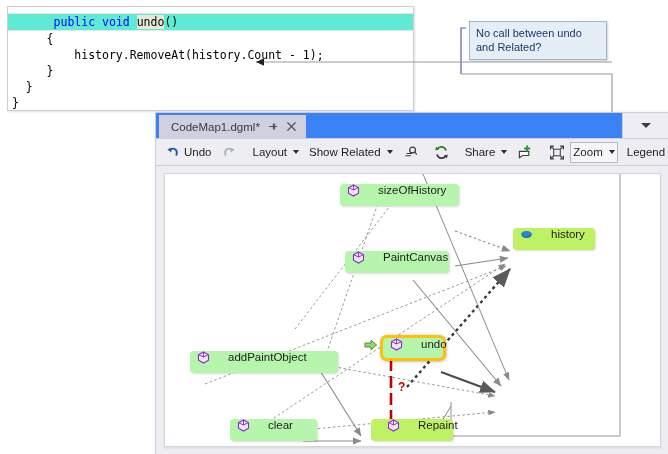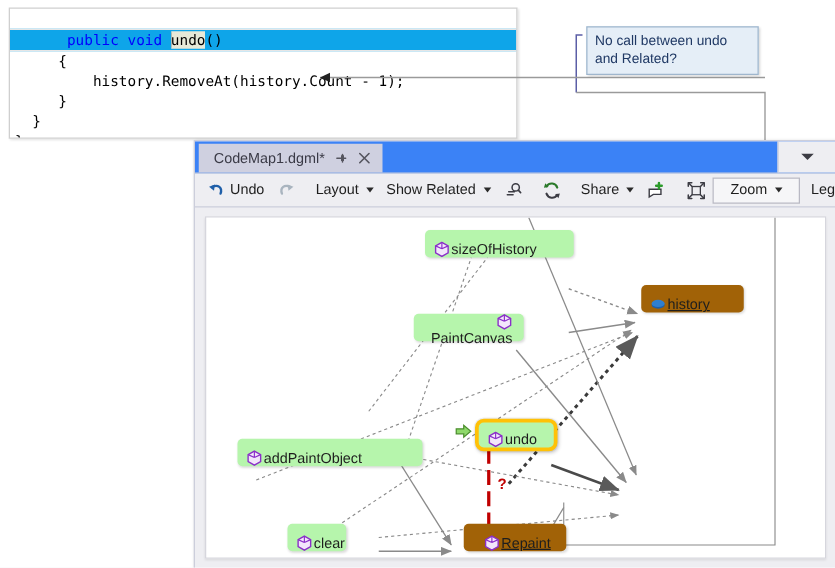--- a/index.html
+++ b/index.html
@@ -31,24 +31,24 @@
   }
   .code-line {
     font-family: "DejaVu Sans Mono", monospace;
     font-size: 11.5px;
     line-height: 16px;
     white-space: pre;
     color: #000000;
     padding-left: 4px;
   }
   .code-line.current {
-    background: #0ea5e9;
+    background: #5eead4;
     border-top: 1px solid #e6e6e6;
     border-bottom: 1px solid #e6e6e6;
-    margin-top: 16px;
+    margin-top: 6px;
   }
   .kw { color: #0000ff; }
   .sel {
     background: #e6e9d8;
   }
   .caret {
     display: inline-block;
     width: 0;
     border-left: 1px solid #000;
     height: 12px;
@@ -159,21 +159,21 @@
   .tb-caret {
     width: 0; height: 0;
     border-left: 3.5px solid transparent;
     border-right: 3.5px solid transparent;
     border-top: 4px solid #2a2a2a;
     margin-left: 2px;
   }
   .tb-zoom {
     border: 1px solid #b9b9c4;
     background: #f6f6f8;
-    padding: 0 13px;
+    padding: 0 2px;
     height: 19px;
   }
   .tb-vsep-thick {
     width: 1px; height: 26px;
     background: #cccedb;
     margin: 0 2px;
   }
 
   
   .canvas-wrap {
@@ -184,38 +184,37 @@
     border: 1px solid #d6d6dd;
     box-shadow: 0 1px 2px rgba(0,0,0,0.10);
     overflow: hidden;
   }
   .graph-svg { position: absolute; left: 0; top: 0; }
 
   
   .node {
     position: absolute;
     display: flex;
-    align-items: flex-end;
-    gap: 1px;
+    align-items: flex-start;
+    gap: 18px;
     height: 22px;
     padding: 0 9px 0 7px;
     border-radius: 4px;
     font-size: 11.5px;
     color: #1e1e1e;
     white-space: nowrap;
     box-sizing: border-box;
   }
   .node.method {
     background: #b6f5ac;
     box-shadow: 1px 1px 2px rgba(0,0,0,0.14);
   }
   .node.field {
-    background: #a16207;
+    background: #bef264;
     box-shadow: 1px 1px 2px rgba(0,0,0,0.14);
-    text-decoration: underline;
   }
   .node.selected {
     background: #b6f5ac;
     border: 3px solid #ffc107;
     border-radius: 7px;
     height: 26px;
     box-shadow: 0 0 0 1px rgba(0,0,0,0.05), 1px 1px 3px rgba(0,0,0,0.2);
   }
   .icon-method, .icon-field {
     width: 13px; height: 13px;
@@ -426,21 +425,21 @@
     </div>
 
     <div class="node field" style="left:348px; top:54px; width:82px;">
       <svg class="icon-field" viewBox="0 0 14 14">
         <ellipse cx="7" cy="7.6" rx="5.6" ry="3.1" fill="#1f5fa9"></ellipse>
         <ellipse cx="7" cy="6.2" rx="5.6" ry="3.1" fill="#2f7fd0"></ellipse>
       </svg>
       <span>history</span>
     </div>
 
-    <div class="node method" style="left:166px; top:77px; width:88px;flex-direction:column;">
+    <div class="node method" style="left:180px; top:77px; width:104px;">
       <svg class="icon-method" viewBox="0 0 14 14">
         <path d="M7 1 L12.4 4 L12.4 10 L7 13 L1.6 10 L1.6 4 Z" stroke="#8b2fc9" stroke-width="1.2" fill="#f3e6fb"></path>
         <path d="M7 1 L7 6.4 M7 6.4 L1.6 4 M7 6.4 L12.4 4" stroke="#8b2fc9" stroke-width="1"></path>
       </svg>
       <span>PaintCanvas</span>
     </div>
 
     <div class="node method" style="left:25px; top:177px; width:148px;">
       <svg class="icon-method" viewBox="0 0 14 14">
         <path d="M7 1 L12.4 4 L12.4 10 L7 13 L1.6 10 L1.6 4 Z" stroke="#8b2fc9" stroke-width="1.2" fill="#f3e6fb"></path>
@@ -455,21 +454,21 @@
 
     <div class="node selected" style="left:215px; top:161px; width:66px;">
       <svg class="icon-method" viewBox="0 0 14 14">
         <path d="M7 1 L12.4 4 L12.4 10 L7 13 L1.6 10 L1.6 4 Z" stroke="#8b2fc9" stroke-width="1.2" fill="#f3e6fb"></path>
         <path d="M7 1 L7 6.4 M7 6.4 L1.6 4 M7 6.4 L12.4 4" stroke="#8b2fc9" stroke-width="1"></path>
       </svg>
       <span>undo</span>
     </div>
 
 
-    <div class="node method" style="left:65px; top:245px; width:47px;">
+    <div class="node method" style="left:65px; top:245px; width:87px;">
       <svg class="icon-method" viewBox="0 0 14 14">
         <path d="M7 1 L12.4 4 L12.4 10 L7 13 L1.6 10 L1.6 4 Z" stroke="#8b2fc9" stroke-width="1.2" fill="#f3e6fb"></path>
         <path d="M7 1 L7 6.4 M7 6.4 L1.6 4 M7 6.4 L12.4 4" stroke="#8b2fc9" stroke-width="1"></path>
       </svg>
       <span>clear</span>
     </div>
 
     <div class="node field" style="left:206px; top:245px; width:82px;padding-left:16px;">
       <svg class="icon-method" viewBox="0 0 14 14">
         <path d="M7 1 L12.4 4 L12.4 10 L7 13 L1.6 10 L1.6 4 Z" stroke="#8b2fc9" stroke-width="1.2" fill="#f3e6fb"></path>

